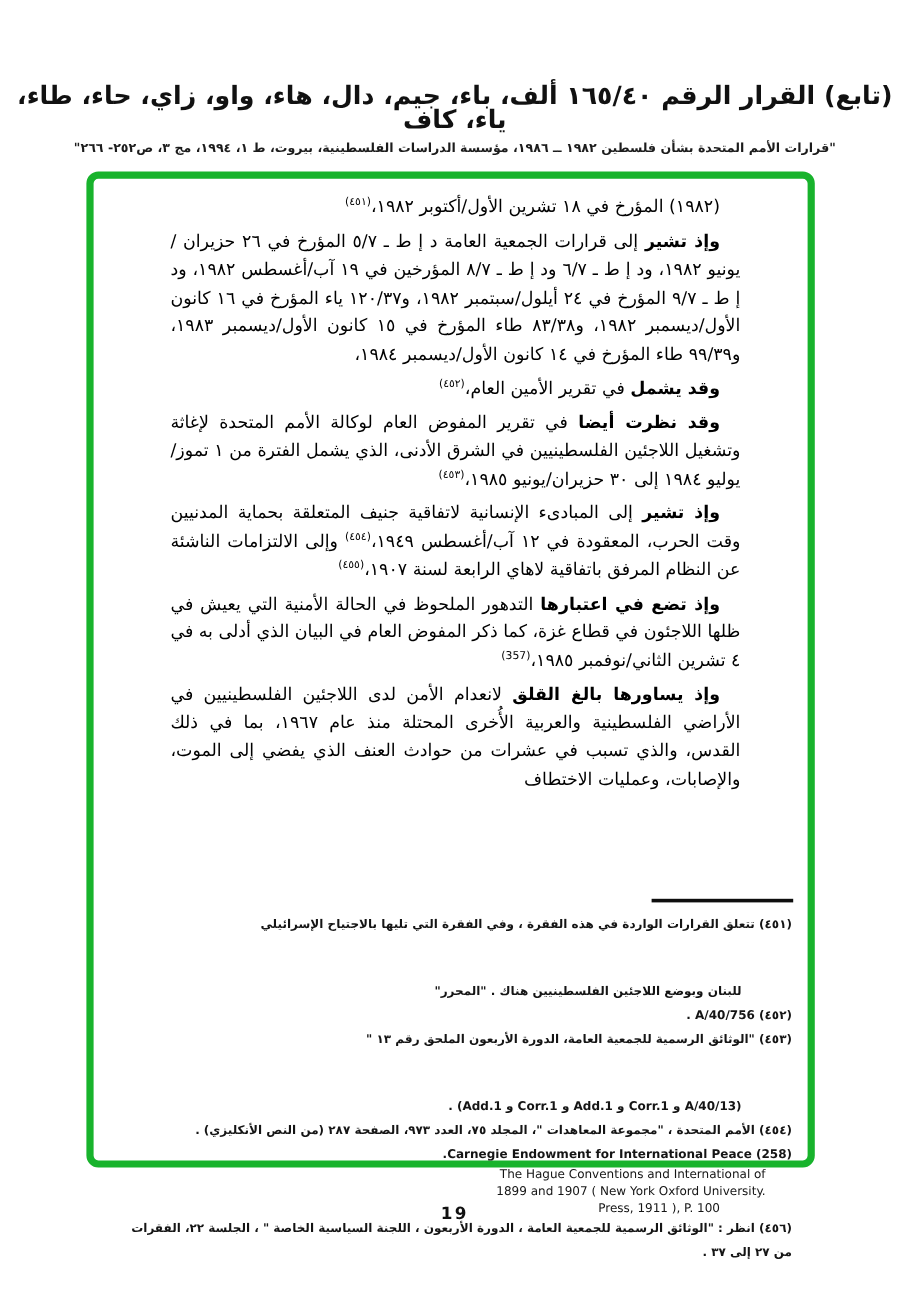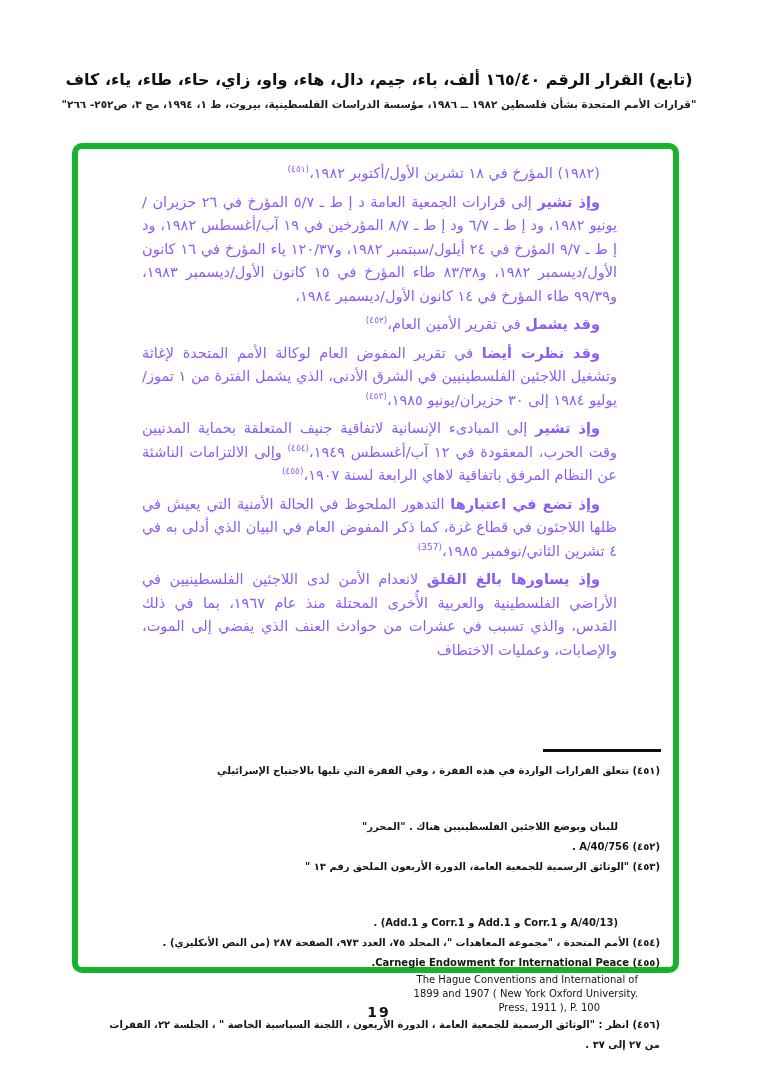--- a/index.html
+++ b/index.html
@@ -2,32 +2,32 @@
 <html lang="ar"><head>
 <meta charset="utf-8">
 <style>
   html,body{margin:0;padding:0;background:#ffffff;}
   .page{
     position:relative;width:758px;height:1078px;background:#ffffff;
     font-family:"DejaVu Sans",sans-serif;color:#111;overflow:hidden;
   }
   
   .hdr{position:absolute;top:70px;left:0;right:0;text-align:center;direction:rtl;}
-  .hdr-title{font-size:16px;font-weight:bold;line-height:20px;text-align:center;}
+  .hdr-title{font-size:21px;font-weight:bold;line-height:20px;text-align:center;}
   .hdr-src{margin-top:8px;font-size:10.5px;font-weight:bold;color:#1c1c1c;}
   
   .frame{
     position:absolute;left:72px;top:143px;width:595px;height:818px;
     border:6px solid #18b32c;border-radius:10px;background:#fff;
   }
   
   .bodytext{
     position:absolute;top:13px;right:56px;left:64px;
     direction:rtl;text-align:justify;
-    font-size:14.5px;line-height:23.5px;color:#8b5cf6;
+    font-size:14.5px;line-height:23.5px;color:#000000;
   }
   .para{text-indent:17px;margin:0 0 5px 0;}
   .lead{font-weight:bold;}
   sup.ref{font-size:9px;line-height:0;}
   
   .fnsep{
     position:absolute;top:600px;right:12px;width:118px;height:3px;background:#0e0e0e;
   }
   .fns{
     position:absolute;top:612px;right:13px;left:18px;
@@ -67,21 +67,21 @@
 
     <div class="fnsep"></div>
 
     <div class="fns">
         <div class="fl">(٤٥١) تتعلق القرارات الواردة في هذه الفقرة ، وفي الفقرة التي تليها بالاجتياح الإسرائيلي</div>
         <div class="fl ri">للبنان وبوضع اللاجئين الفلسطينيين هناك . "المحرر"</div>
         <div class="fl">(٤٥٢) A/40/756 .</div>
         <div class="fl">(٤٥٣) "الوثائق الرسمية للجمعية العامة، الدورة الأربعون  الملحق رقم ١٣ "</div>
         <div class="fl ri">(A/40/13 و Corr.1 و Add.1 و Corr.1 و Add.1) .</div>
         <div class="fl">(٤٥٤) الأمم المتحدة ، "مجموعة المعاهدات "، المجلد ٧٥، العدد ٩٧٣، الصفحة ٢٨٧ (من النص الأنكليزي) .</div>
-        <div class="fl">(٤٥٥) Carnegie Endowment for International Peace.</div>
+        <div class="fl">(258) Carnegie Endowment for International Peace.</div>
         <div class="fl en">The Hague Conventions and International of</div>
         <div class="fl en">1899 and 1907 ( New York Oxford University.</div>
         <div class="fl enp">Press, 1911 ), P. 100</div>
         <div class="fl">(٤٥٦) انظر : "الوثائق الرسمية للجمعية العامة ، الدورة الأربعون ، اللجنة السياسية الخاصة " ، الجلسة ٢٢، الفقرات من ٢٧ إلى ٣٧ .</div>
       </div>
   </div>
 
   <div class="pageno">19</div>
 
 </div>

